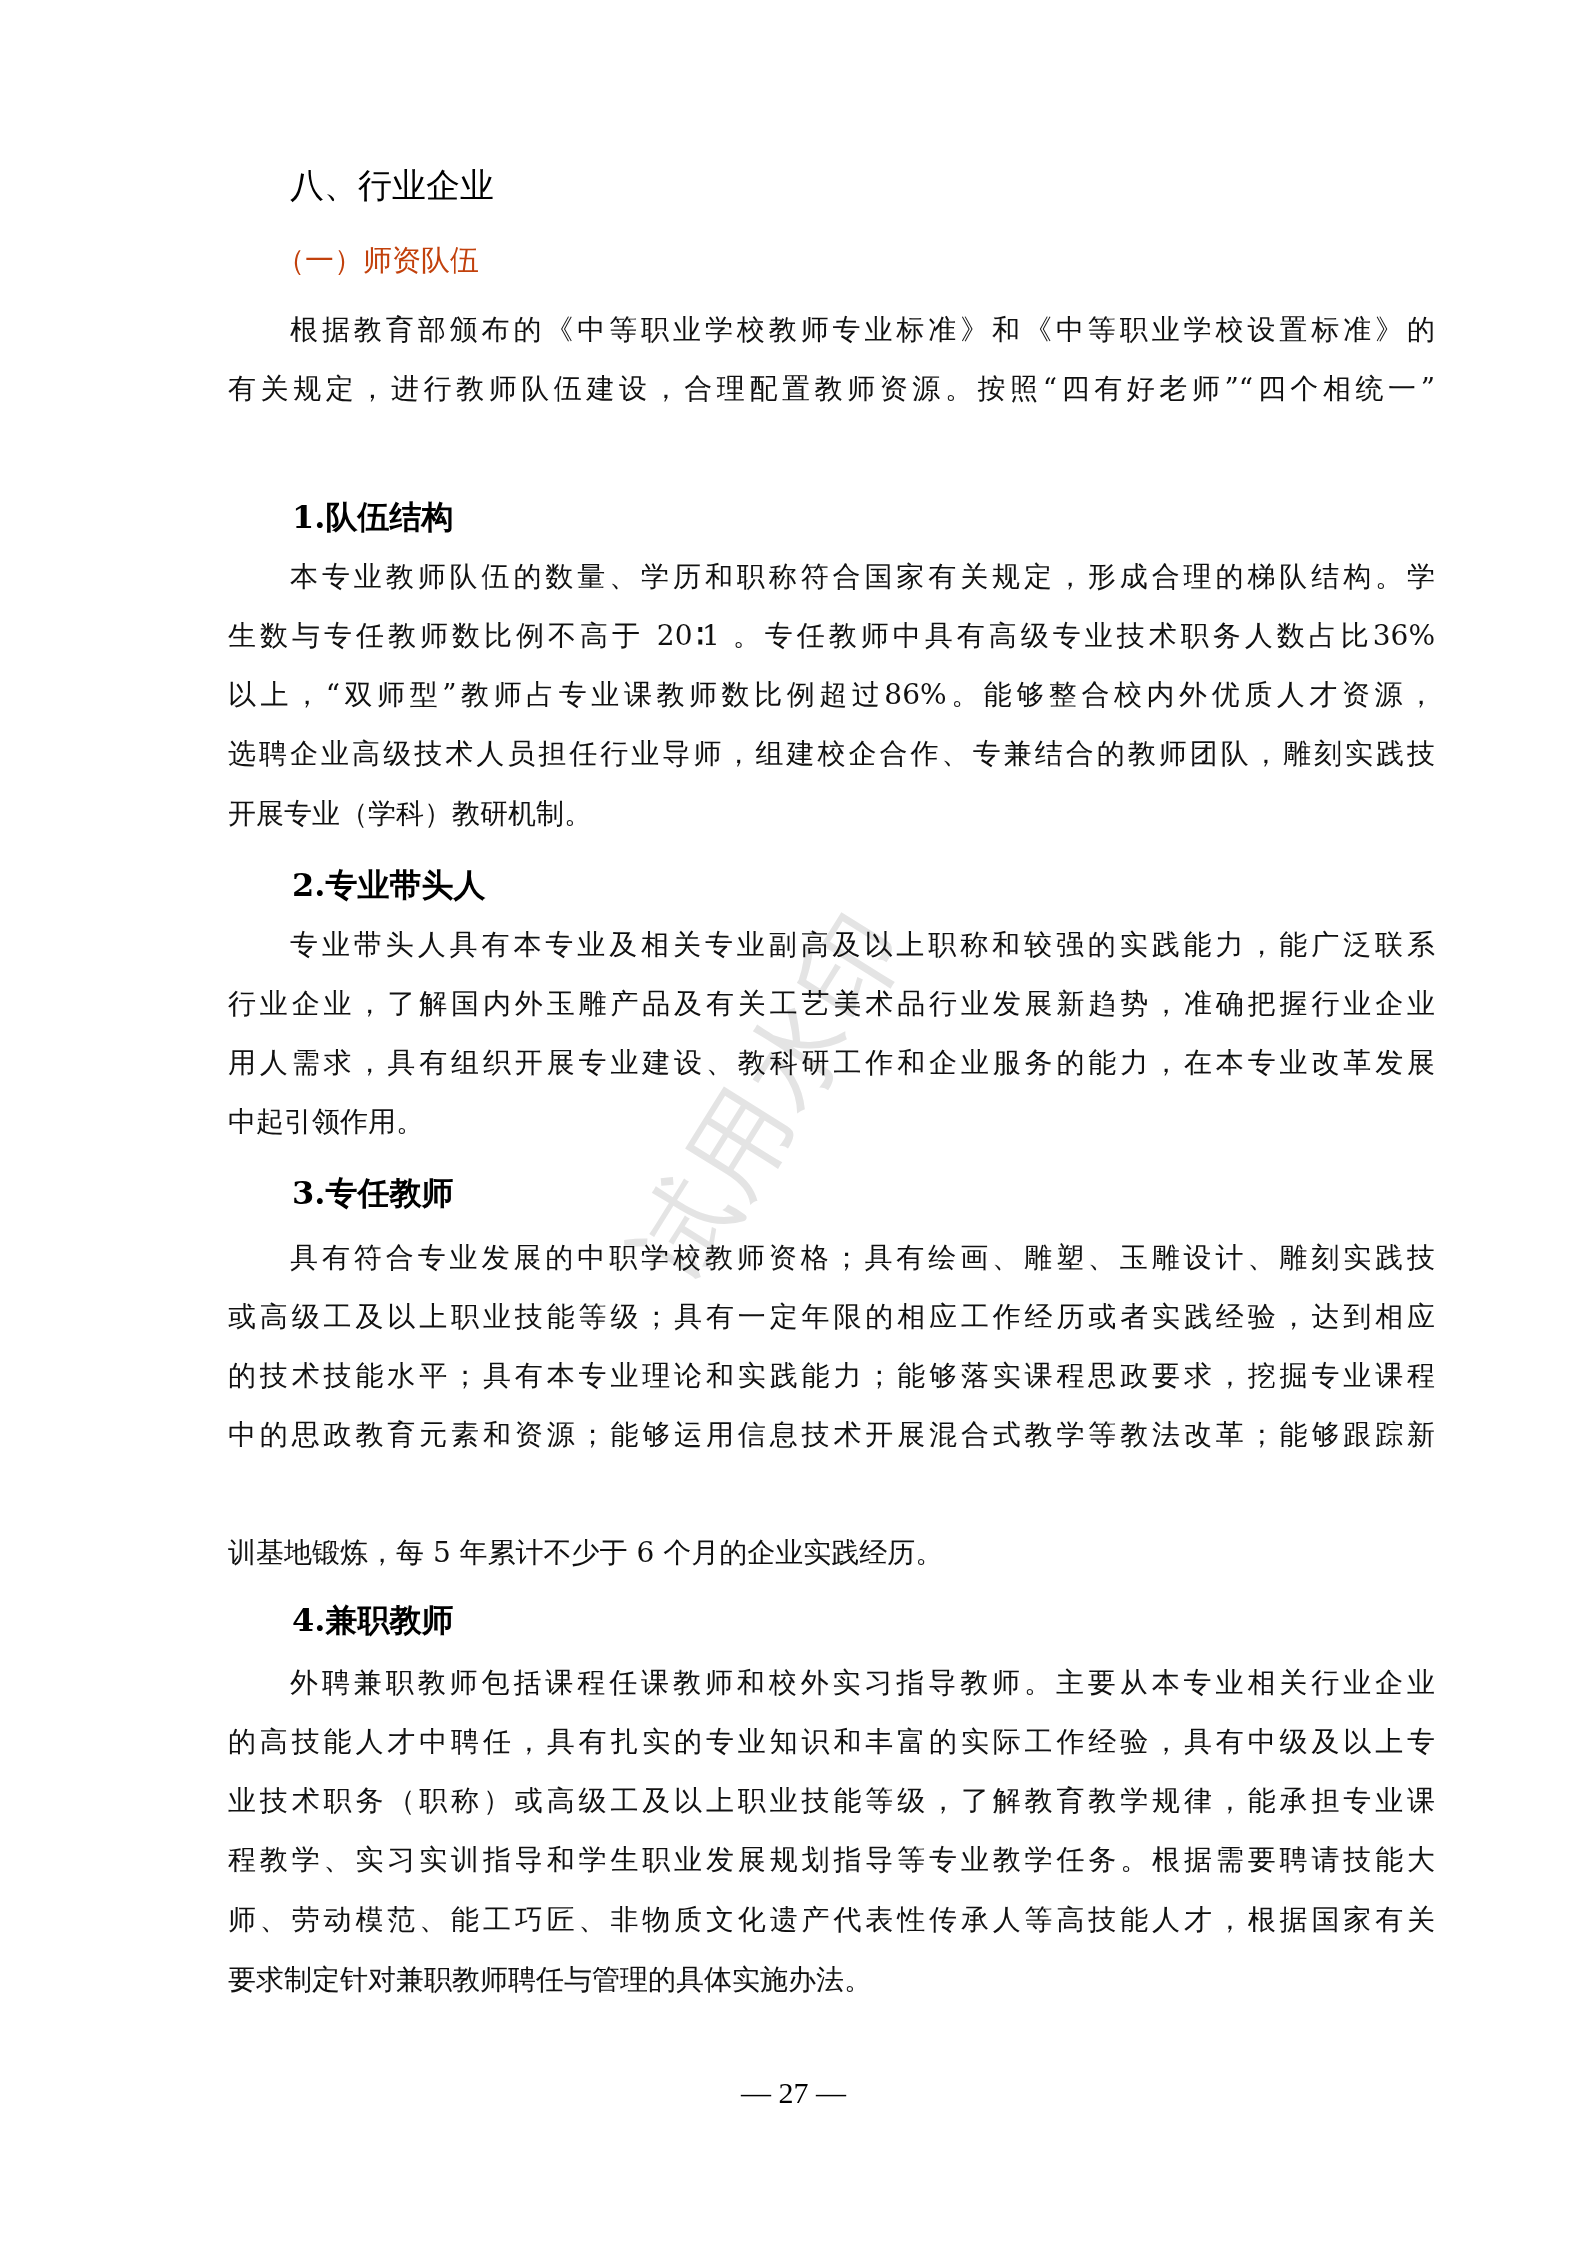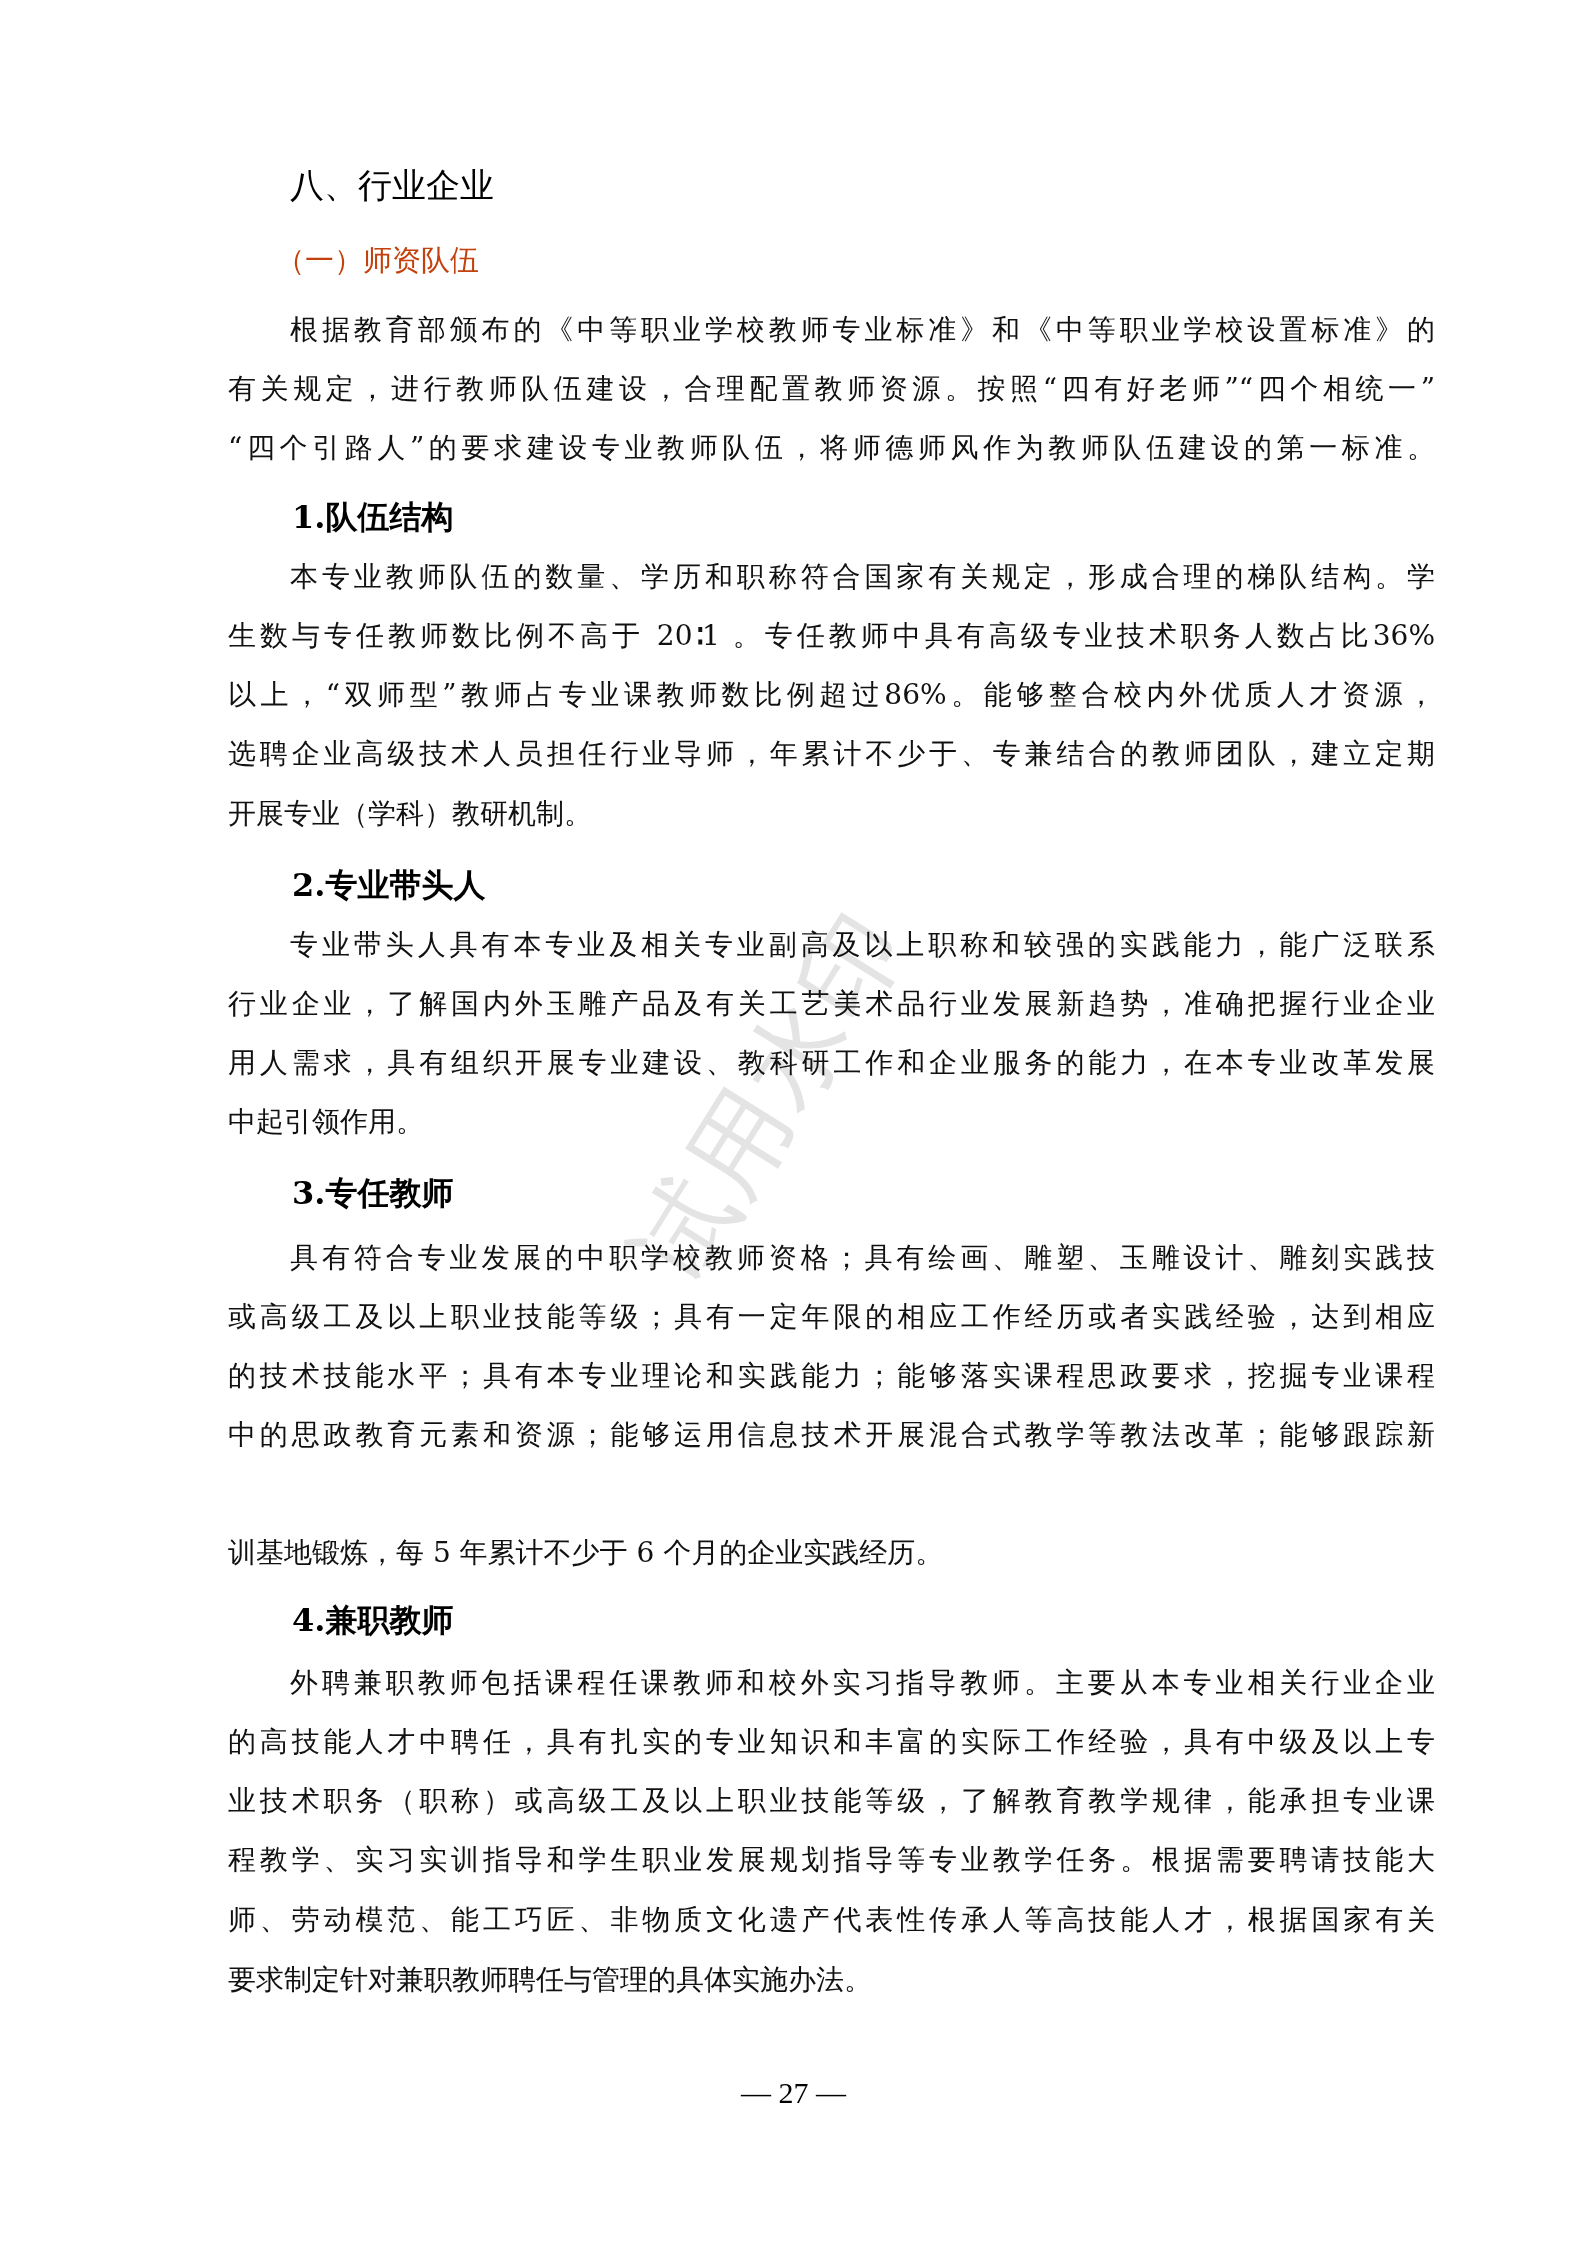--- a/index.html
+++ b/index.html
@@ -28,27 +28,26 @@
 
 <div class="page">
 
   <div class="watermark">试用水印</div>
 
   <div class="h1" style="top:163px;">八、行业企业</div>
   <div class="h2" style="top:240px;">（一）师资队伍</div>
 
   <div class="ln first" style="top:310px;">根据教育部颁布的《中等职业学校教师专业标准》和《中等职业学校设置标准》的</div>
   <div class="ln" style="top:369px;">有关规定，进行教师队伍建设，合理配置教师资源。按照“四有好老师”“四个相统一”</div>
-  <div class="ln" style="top:428px;">“四个引路人”的要求建设专业教师队伍，将师德师风作为教师队伍建设的第一标准。</div>
 
   <div class="h3" style="top:497px;">1.队伍结构</div>
   <div class="ln first" style="top:557px;">本专业教师队伍的数量、学历和职称符合国家有关规定，形成合理的梯队结构。学</div>
   <div class="ln" style="top:616px;">生数与专任教师数比例不高于 20∶1 。专任教师中具有高级专业技术职务人数占比36%</div>
   <div class="ln" style="top:675px;">以上，“双师型”教师占专业课教师数比例超过86%。能够整合校内外优质人才资源，</div>
-  <div class="ln" style="top:734px;">选聘企业高级技术人员担任行业导师，年累计不少于、专兼结合的教师团队，建立定期</div>
+  <div class="ln" style="top:734px;">选聘企业高级技术人员担任行业导师，组建校企合作、专兼结合的教师团队，雕刻实践技</div>
   <div class="ln last" style="top:794px;">开展专业（学科）教研机制。</div>
 
   <div class="h3" style="top:865px;">2.专业带头人</div>
   <div class="ln first" style="top:925px;">专业带头人具有本专业及相关专业副高及以上职称和较强的实践能力，能广泛联系</div>
   <div class="ln" style="top:984px;">行业企业，了解国内外玉雕产品及有关工艺美术品行业发展新趋势，准确把握行业企业</div>
   <div class="ln" style="top:1043px;">用人需求，具有组织开展专业建设、教科研工作和企业服务的能力，在本专业改革发展</div>
   <div class="ln last" style="top:1102px;">中起引领作用。</div>
 
   <div class="h3" style="top:1173px;">3.专任教师</div>
   <div class="ln first" style="top:1238px;">具有符合专业发展的中职学校教师资格；具有绘画、雕塑、玉雕设计、雕刻实践技</div>

